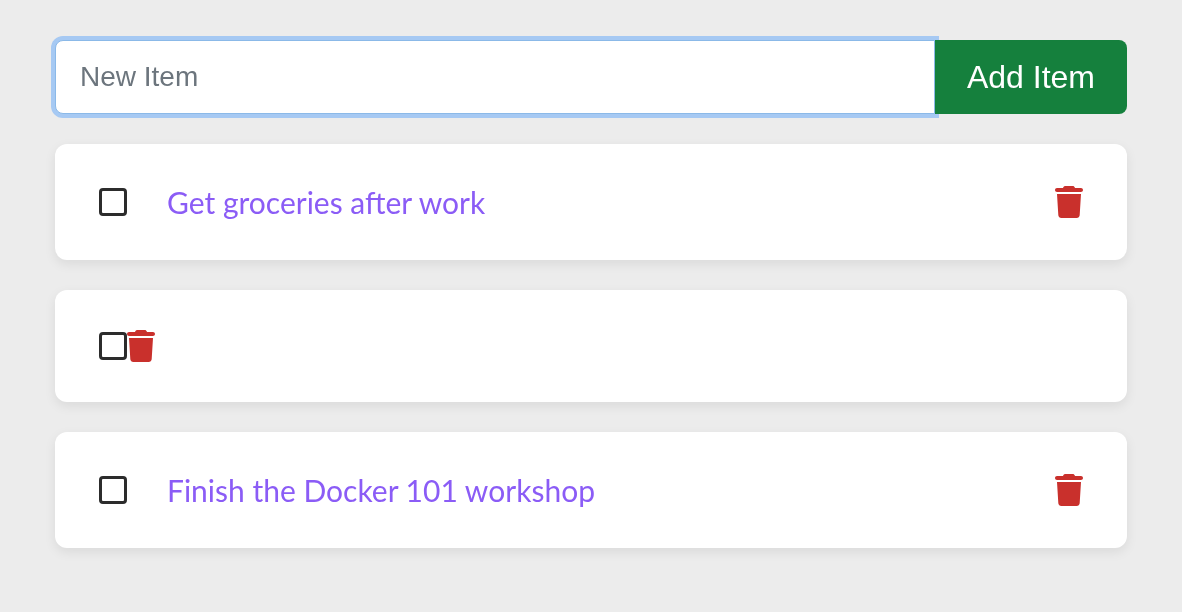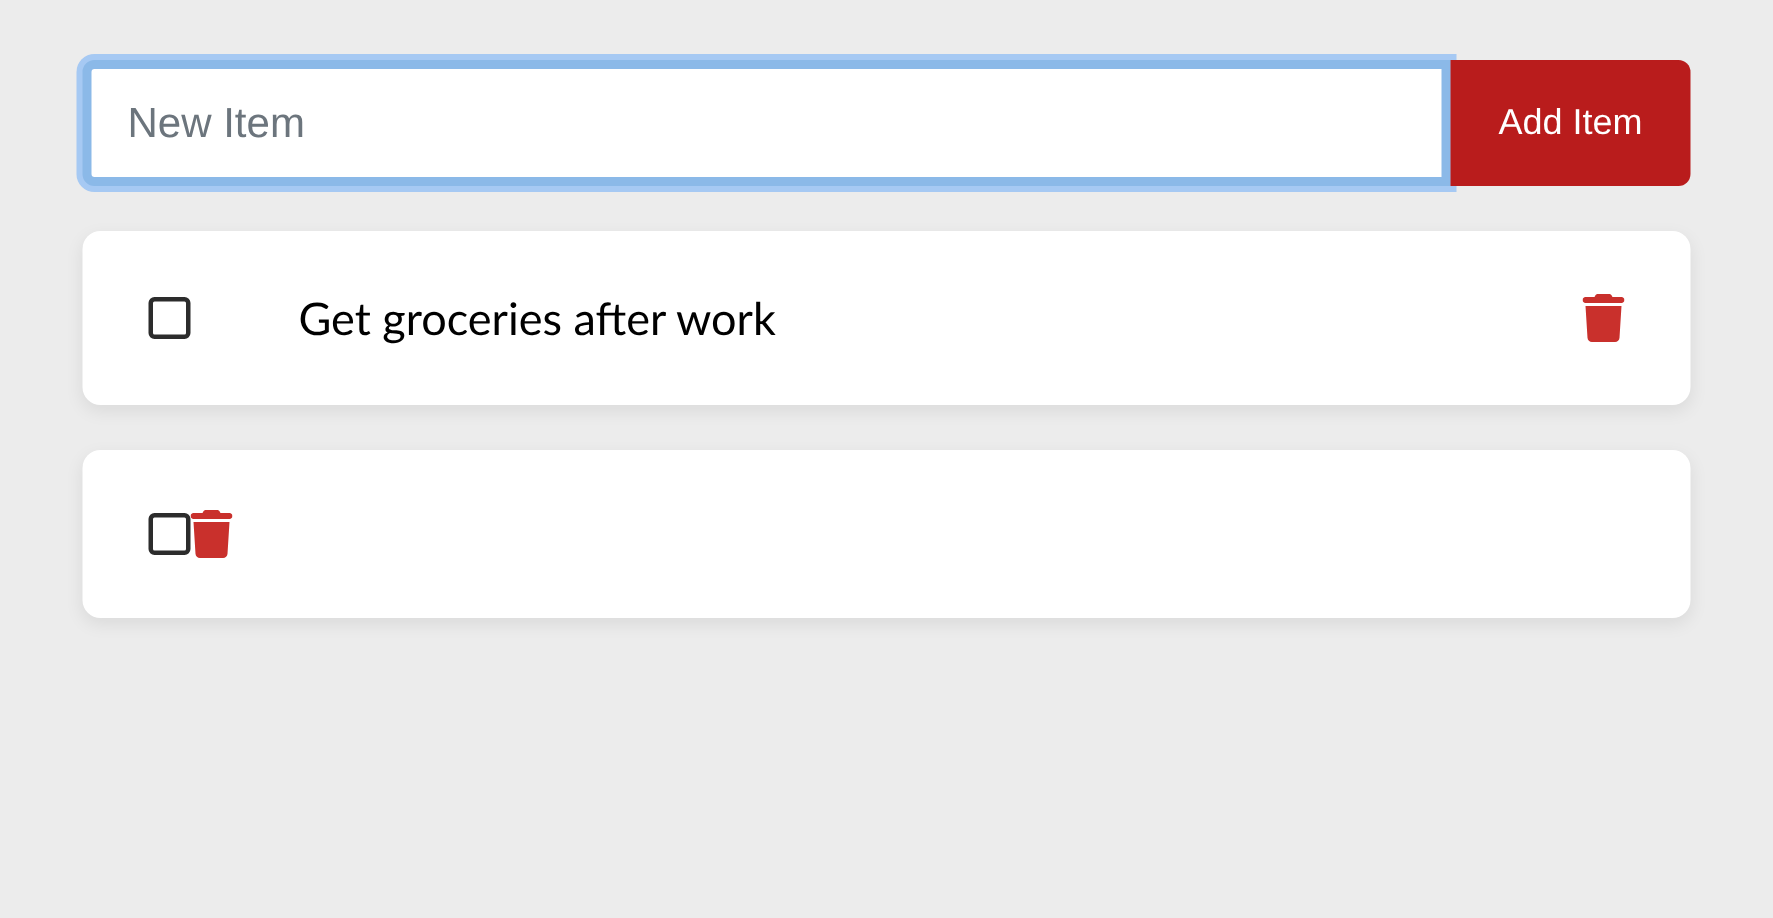--- a/index.html
+++ b/index.html
@@ -15,41 +15,41 @@
       padding: 40px 55px;
     }
     .input-row {
       display: flex;
       width: 100%;
       margin-bottom: 30px;
     }
     .new-item-input {
       flex: 1;
       background: #ffffff;
-      border: 6px solid #f97316;
+      border: 1px solid #f97316;
       border-top-left-radius: 8px;
       border-bottom-left-radius: 8px;
       padding: 20px 24px;
       font-size: 28px;
       color: #555;
       outline: none;
       box-shadow: 0 0 0 4px rgba(96, 165, 250, 0.5);
       border-color: #8bb9e8;
     }
     .new-item-input::placeholder {
       color: #6c757d;
     }
     .add-button {
-      background: #b91c1c;
+      background: #15803d;
       color: #ffffff;
       border: none;
       border-top-right-radius: 8px;
       border-bottom-right-radius: 8px;
       padding: 14px 32px;
-      font-size: 24px;
+      font-size: 32px;
       cursor: pointer;
       font-weight: 400;
     }
     .todo-list {
       display: flex;
       flex-direction: column;
       gap: 30px;
     }
     .todo-item {
       background: #ffffff;
@@ -62,23 +62,23 @@
     .checkbox {
       width: 28px;
       height: 28px;
       border: 3px solid #2c2c2c;
       border-radius: 4px;
       cursor: pointer;
       flex-shrink: 0;
     }
     .todo-text {
       flex: 1;
-      margin-left: 72px;
+      margin-left: 40px;
       font-size: 30px;
-      color: #000000;
+      color: #8b5cf6;
     }
     .trash-icon {
       width: 28px;
       height: 32px;
       cursor: pointer;
       flex-shrink: 0;
     }
     .trash-icon svg {
       width: 100%;
       height: 100%;
@@ -107,14 +107,23 @@
 
   <div class="todo-item">
     <div class="checkbox"></div>
     <div class="trash-icon">
       <svg viewBox="0 0 448 512">
           <path d="M135.2 17.7C140.6 6.8 151.7 0 163.8 0h120.4c12.1 0 23.2 6.8 28.6 17.7L320 32h96c17.7 0 32 14.3 32 32s-14.3 32-32 32H32C14.3 96 0 81.7 0 64s14.3-32 32-32h96l7.2-14.3zM32 128h384l-21.2 339c-1.6 25.3-22.6 45-47.9 45H101.1c-25.3 0-46.3-19.7-47.9-45L32 128z"></path>
         </svg>
     </div>
   </div>
 
+  <div class="todo-item">
+    <div class="checkbox"></div>
+    <div class="todo-text">Finish the Docker 101 workshop</div>
+    <div class="trash-icon">
+      <svg viewBox="0 0 448 512">
+          <path d="M135.2 17.7C140.6 6.8 151.7 0 163.8 0h120.4c12.1 0 23.2 6.8 28.6 17.7L320 32h96c17.7 0 32 14.3 32 32s-14.3 32-32 32H32C14.3 96 0 81.7 0 64s14.3-32 32-32h96l7.2-14.3zM32 128h384l-21.2 339c-1.6 25.3-22.6 45-47.9 45H101.1c-25.3 0-46.3-19.7-47.9-45L32 128z"></path>
+        </svg>
+    </div>
+  </div>
 
 </div>
 
 </body></html>

